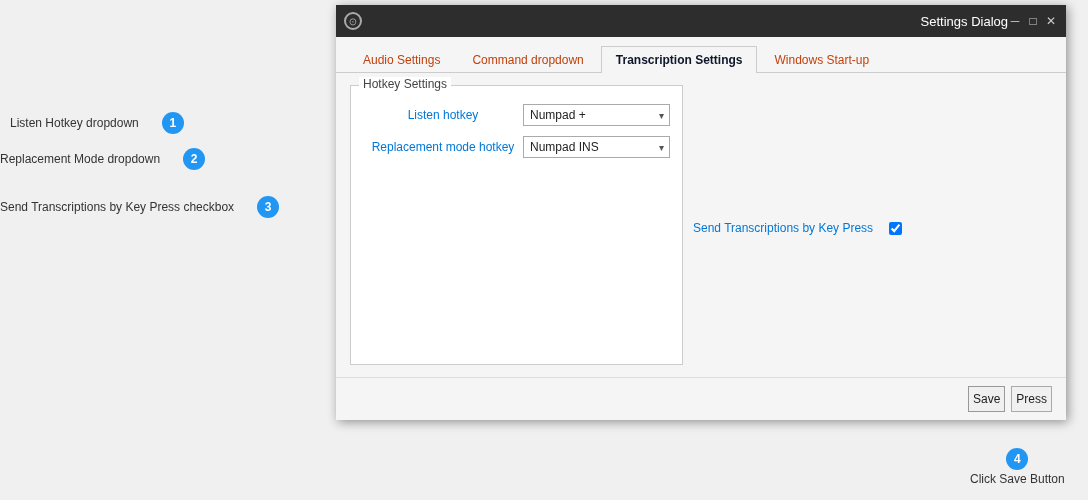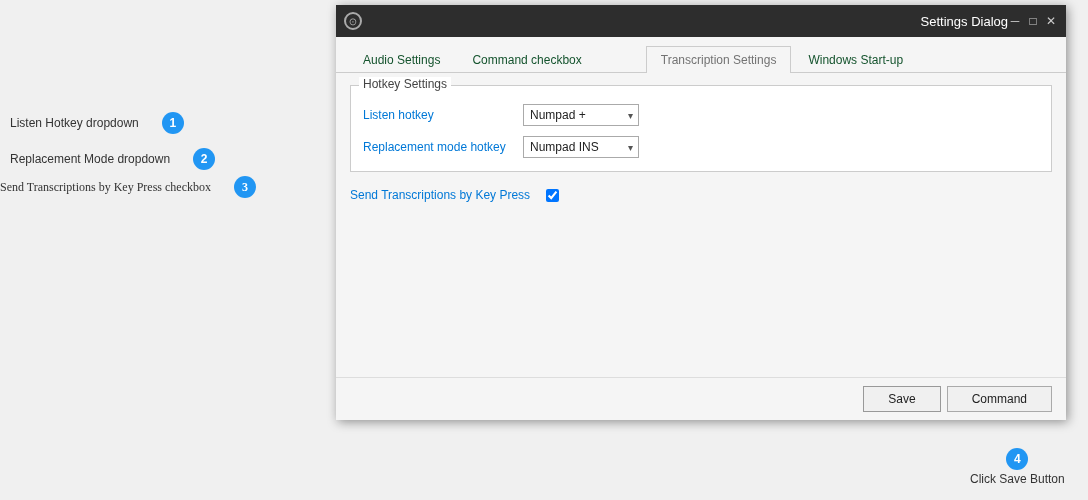--- a/index.html
+++ b/index.html
@@ -105,42 +105,41 @@
       display: flex;
       background: #f5f5f5;
       padding: 8px 12px 0 12px;
       border-bottom: 1px solid #ccc;
       gap: 2px;
     }
     .tab {
       padding: 6px 14px;
       font-size: 12px;
       cursor: pointer;
-      color: #14532d;
+      color: #c2410c;
       border: 1px solid transparent;
       border-bottom: none;
       position: relative;
       top: 1px;
       background: transparent;
     }
     .tab.active {
       background: #f5f5f5;
       border-color: #ccc;
       border-bottom-color: #f5f5f5;
-      color: #737373;
-      font-weight: 400;
-      margin-left: 47px;
+      color: #0f172a;
+      font-weight: 700;
     }
 
     
     .content-area {
       flex: 1;
       padding: 12px 14px;
       display: flex;
-      flex-direction: column;
+      flex-direction: row;
       gap: 10px;
     }
 
     
     .group-box {
       border: 1px solid #ccc;
       background: #fff;
       position: relative;
       padding: 18px 12px 12px 12px;
     }
@@ -160,31 +159,32 @@
       align-items: center;
       margin-bottom: 10px;
       gap: 0;
     }
     .form-row:last-child { margin-bottom: 1px; }
     .form-label {
       color: #0078d7;
       font-size: 12px;
       width: 160px;
       flex-shrink: 0;
+      text-align: center;
     }
     .select-wrapper {
       position: relative;
       display: inline-block;
     }
     .select-wrapper select {
       border: 1px solid #aaa;
       background: #fff;
       padding: 3px 24px 3px 6px;
       font-size: 12px;
-      width: 116px;
+      width: 147px;
       appearance: none;
       -webkit-appearance: none;
       cursor: pointer;
       color: #222;
     }
     .select-arrow {
       position: absolute;
       right: 6px;
       top: 50%;
       transform: translateY(-50%);
@@ -211,36 +211,36 @@
     
     .dialog-footer {
       display: flex;
       justify-content: flex-end;
       padding: 8px 14px;
       gap: 6px;
       background: #f5f5f5;
       border-top: 1px solid #ddd;
     }
     .btn {
-      padding: 5px 24px;
+      padding: 5px 4px;
       font-size: 12px;
       cursor: pointer;
       border: 1px solid #aaa;
       background: #f0f0f0;
       color: #222;
     }
     .btn.primary {
       background: #f0f0f0;
       border-color: #999;
     }
 
     
     .ann1 { top: 112px; left: 10px; }
-    .ann2 { top: 148px; left: 10px; }
-    .ann3 { top: 176px; left: 0px; font-family: Liberation Serif, serif; }
+    .ann2 { top: 148px; left: 0; }
+    .ann3 { top: 196px; left: 0px; }
     .ann4 { top: 448px; left: 970px; }
   </style>
 </head>
 <body>
 
 <div class="annotation ann1">
   <span>Listen Hotkey dropdown</span>
   <div class="annotation-bubble">1</div>
 </div>
 
@@ -268,21 +268,21 @@
       <div class="title-bar-btn">─</div>
       <div class="title-bar-btn">□</div>
       <div class="title-bar-btn">✕</div>
     </div>
   </div>
 
   <div class="dialog-body">
 
     <div class="tabs">
       <div class="tab">Audio Settings</div>
-      <div class="tab">Command checkbox</div>
+      <div class="tab">Command dropdown</div>
       <div class="tab active">Transcription Settings</div>
       <div class="tab">Windows Start-up</div>
     </div>
 
     <div class="content-area">
 
       <div class="group-box">
         <span class="group-box-title">Hotkey Settings</span>
 
         <div class="form-row">
@@ -313,16 +313,16 @@
       </div>
 
       <div class="checkbox-row">
         <span>Send Transcriptions by Key Press</span>
         <input type="checkbox" checked="" style="">
       </div>
     </div>
 
     <div class="dialog-footer">
       <button class="btn primary">Save</button>
-      <button class="btn">Command</button>
+      <button class="btn">Press</button>
     </div>
   </div>
 </div>
 
 </body></html>

